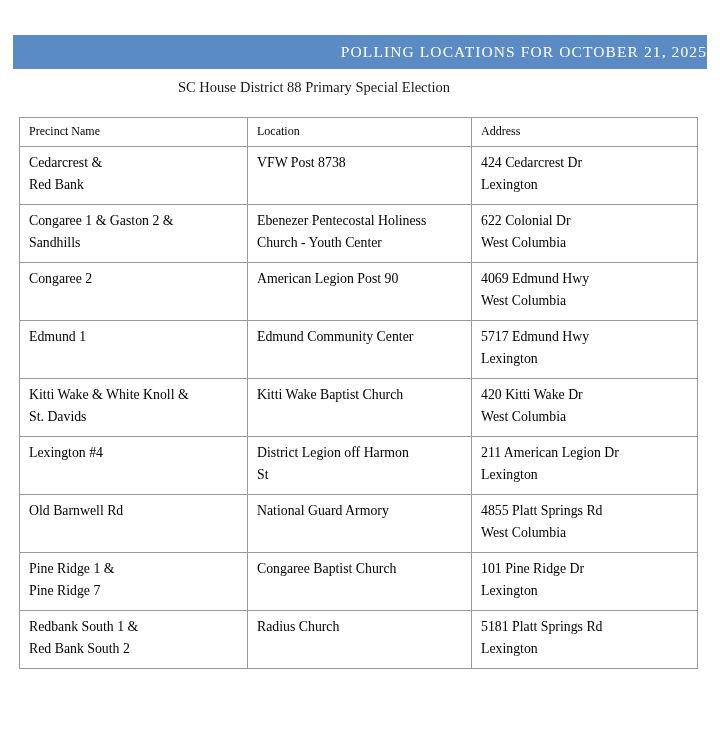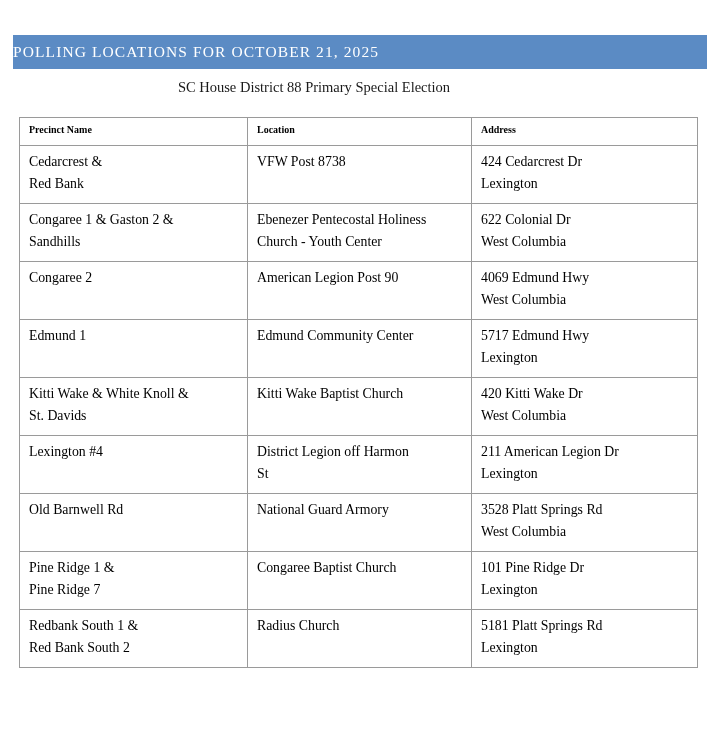--- a/index.html
+++ b/index.html
@@ -29,21 +29,21 @@
     height: 34px;
     background: #5b8bc4;
   }
   .banner-title {
     position: absolute;
     left: 0;
     top: 0;
     width: 100%;
     height: 34px;
     line-height: 34px;
-    text-align: left;
+    text-align: right;
     color: #ffffff;
     font-family: "Liberation Serif", serif;
     font-size: 15.5px;
     letter-spacing: 1.1px;
   }
   .subtitle {
     position: absolute;
     left: 0;
     top: 79px;
     width: 628px;
@@ -70,22 +70,22 @@
   table.locations th,
   table.locations td {
     border: 1px solid #9a9a9a;
     vertical-align: top;
     padding: 6px 8px 7px 9px;
     text-align: left;
     font-weight: normal;
     line-height: 1.42;
   }
   table.locations thead th {
-    font-weight: bold;
-    font-size: 10px;
+    font-weight: normal;
+    font-size: 12px;
     padding-top: 5px;
     padding-bottom: 6px;
     height: 28px;
   }
   table.locations tbody td {
     height: 58px;
   }
   .cell-line { display: block; white-space: nowrap; overflow: hidden; }
   .cell-line + .cell-line { margin-top: 2px; }
 </style>
@@ -201,21 +201,21 @@
         </tr>
 
         <tr>
           <td>
             <span class="cell-line">Old Barnwell Rd</span>
           </td>
           <td>
             <span class="cell-line">National Guard Armory</span>
           </td>
           <td>
-            <span class="cell-line">3528 Platt Springs Rd</span>
+            <span class="cell-line">4855 Platt Springs Rd</span>
             <span class="cell-line">West Columbia</span>
           </td>
         </tr>
 
         <tr>
           <td>
             <span class="cell-line">Pine Ridge 1 &amp;</span>
             <span class="cell-line">Pine Ridge 7</span>
           </td>
           <td>

